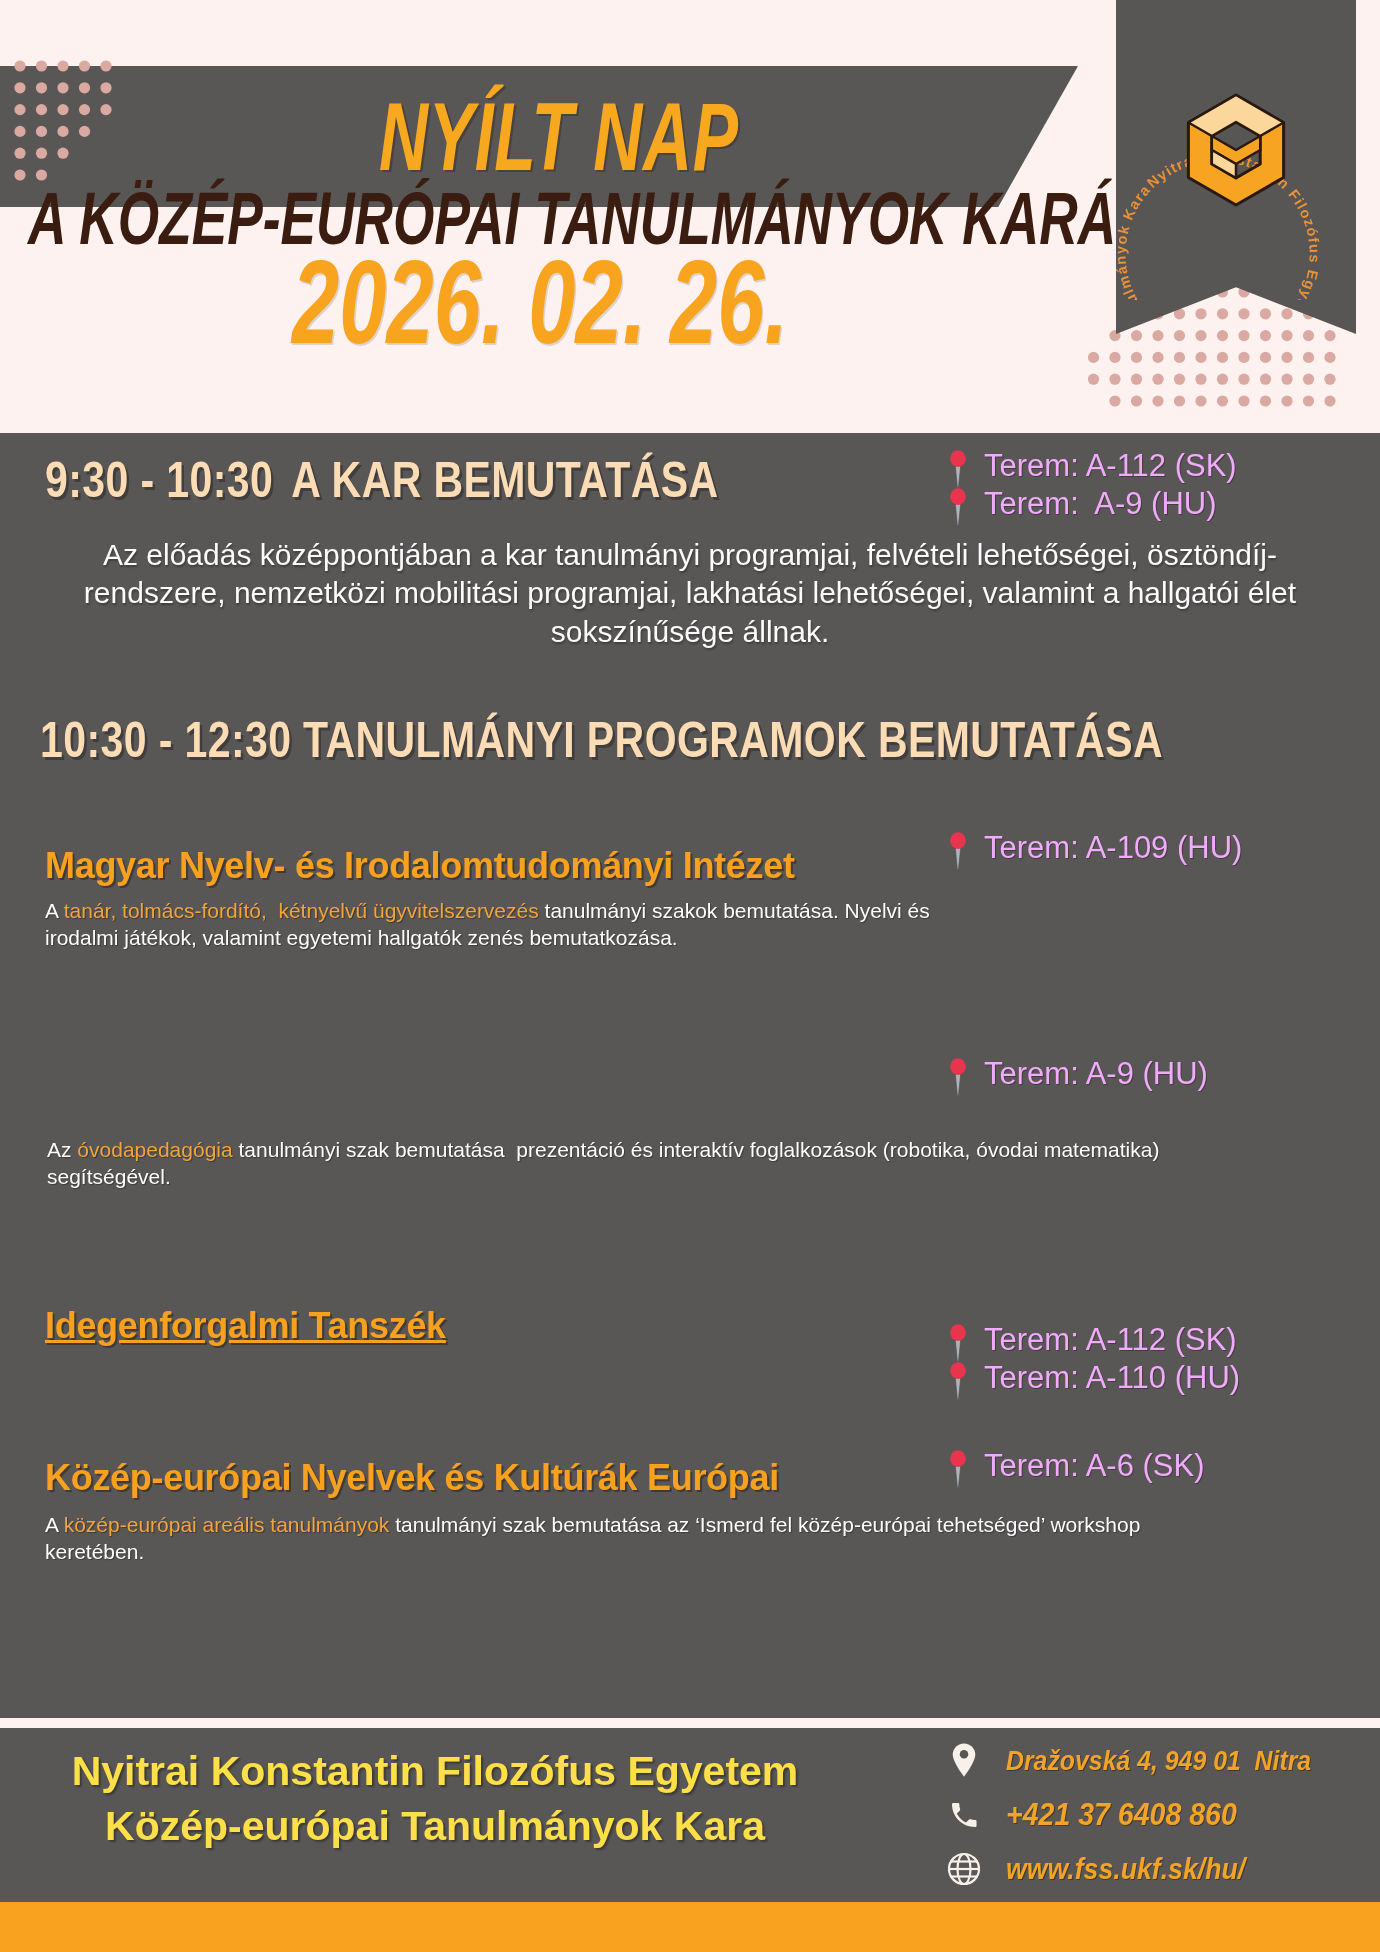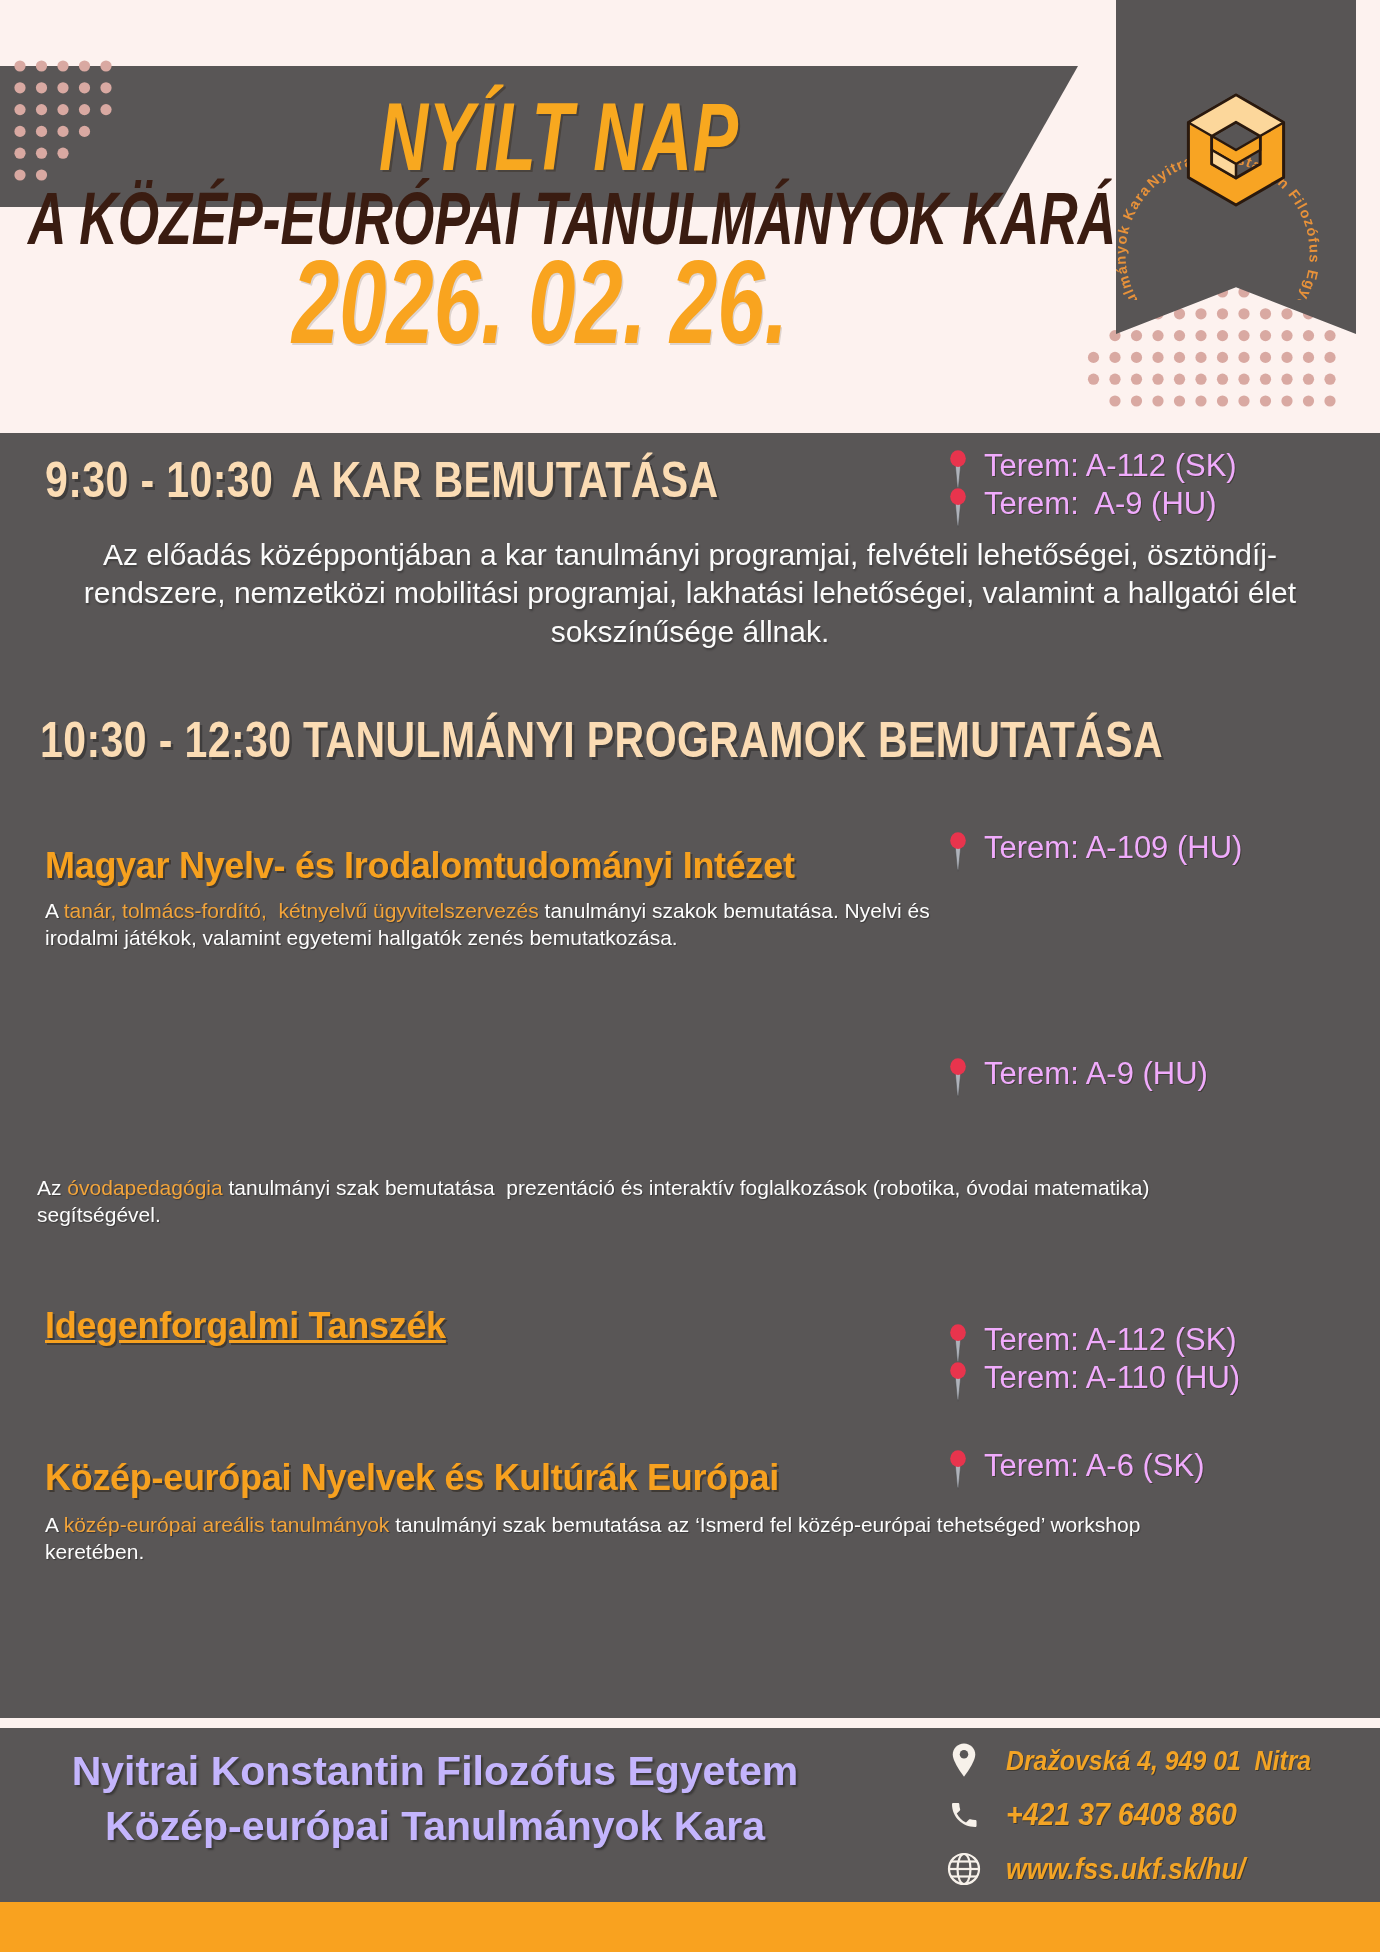--- a/index.html
+++ b/index.html
@@ -49,21 +49,21 @@
   .prog-title { position:absolute; font-size:36px; font-weight:bold; color:#f7a11f; white-space:nowrap;
                 letter-spacing:-0.3px; text-shadow:2px 2px 0 rgba(38,30,20,0.5); }
   .prog-desc { position:absolute; font-size:21px; color:#fdfdfd; line-height:1.3;
                text-shadow:1px 1px 1px rgba(0,0,0,0.35); }
   .hl { color:#f2a43b; }
 
   
   .separator { position:absolute; top:1718px; left:0; width:1380px; height:10px; background:#fdf2ef; z-index:5; }
   .footer { position:absolute; top:1728px; left:0; width:1380px; height:174px; background:#595656; z-index:5; }
   .org { position:absolute; top:16px; left:20px; width:830px; text-align:center;
-         color:#c4b5fd; font-weight:bold; font-size:41px; line-height:1.33;
+         color:#fde047; font-weight:bold; font-size:41px; line-height:1.33;
          text-shadow:2px 2px 2px rgba(0,0,0,0.35); }
   .contact { position:absolute; top:6px; left:942px; }
   .contact-row { display:flex; align-items:center; height:54px; }
   .contact-icon { width:44px; display:flex; justify-content:center; flex:0 0 auto; }
   .contact-text { margin-left:20px; font-style:italic; font-weight:bold; color:#f3a425; white-space:nowrap;
                   text-shadow:1px 1px 0 rgba(30,25,15,0.5); transform:scaleX(0.92); transform-origin:left center; }
   .t-address { font-size:27px; }
   .t-phone { font-size:31px; }
   .t-web { font-size:29px; }
 
@@ -237,21 +237,21 @@
 
     <div class="rooms" style="top:624px;">
       <div class="room-row">
         <svg width="20" height="40" viewBox="0 0 20 42">
           <path d="M7.2,16.5 L12.8,16.5 L10.6,38 L10,41 L9.2,38 Z" fill="#aeb2ba" stroke="#4a4a4a" stroke-width="0.6"></path>
           <ellipse cx="10" cy="9" rx="8.2" ry="8.8" fill="#e8344d"></ellipse>
         </svg>
         <span class="room-label">Terem: A-9 (HU)</span>
       </div>
     </div>
-    <div class="prog-desc" style="top:703px; left:37px; width:1140px;margin-top:38px;">
+    <div class="prog-desc" style="top:703px; left:47px; width:1140px;">
       <span>Az </span><span class="hl">óvodapedagógia</span><span> tanulmányi szak bemutatása&nbsp; prezentáció és interaktív foglalkozások (robotika, óvodai matematika) segítségével.</span>
     </div>
 
     <div class="prog-title" style="top:872px; left:45px;text-decoration:underline;">Idegenforgalmi Tanszék</div>
     <div class="rooms" style="top:890px;">
       <div class="room-row">
         <svg width="20" height="40" viewBox="0 0 20 42">
           <path d="M7.2,16.5 L12.8,16.5 L10.6,38 L10,41 L9.2,38 Z" fill="#aeb2ba" stroke="#4a4a4a" stroke-width="0.6"></path>
           <ellipse cx="10" cy="9" rx="8.2" ry="8.8" fill="#e8344d"></ellipse>
         </svg>

